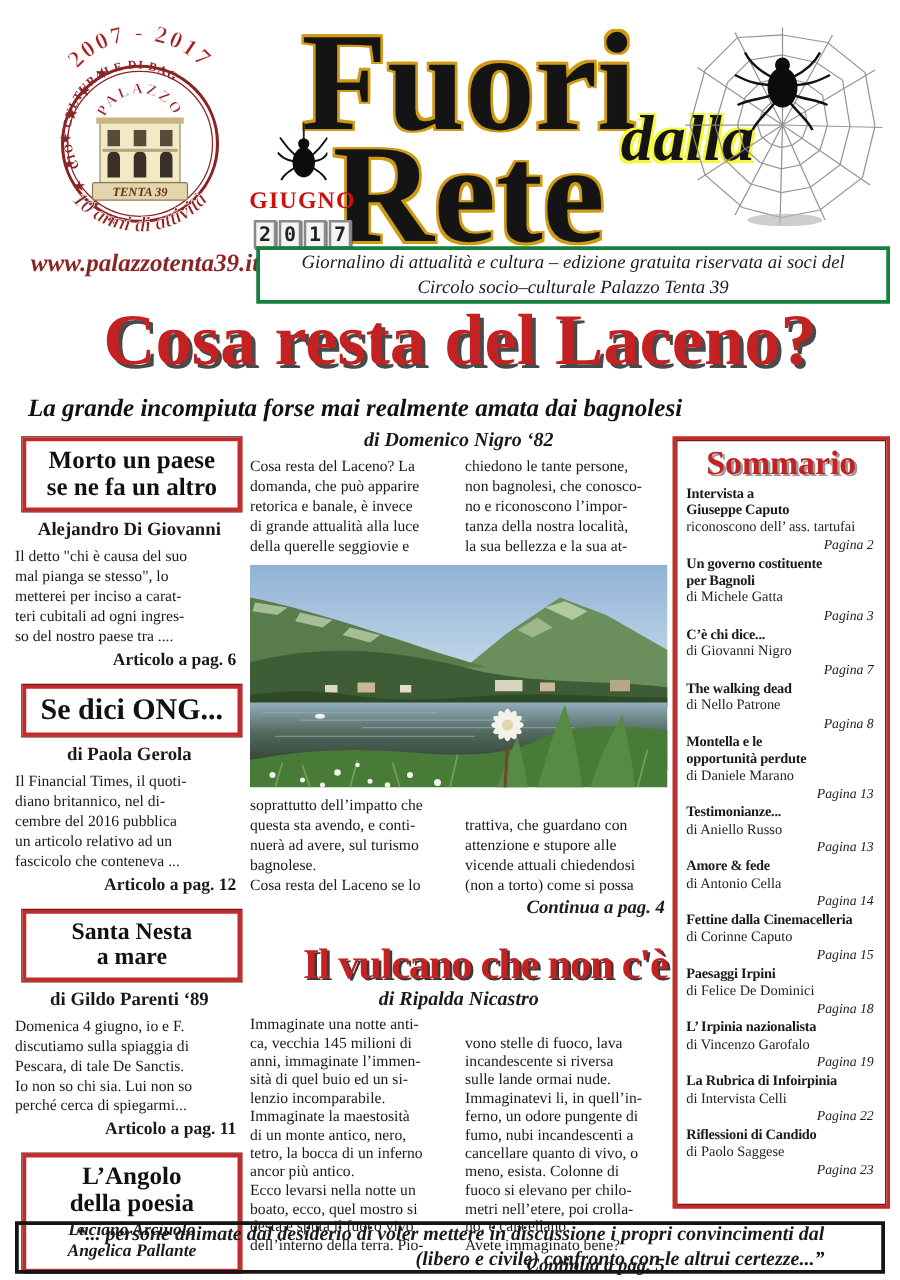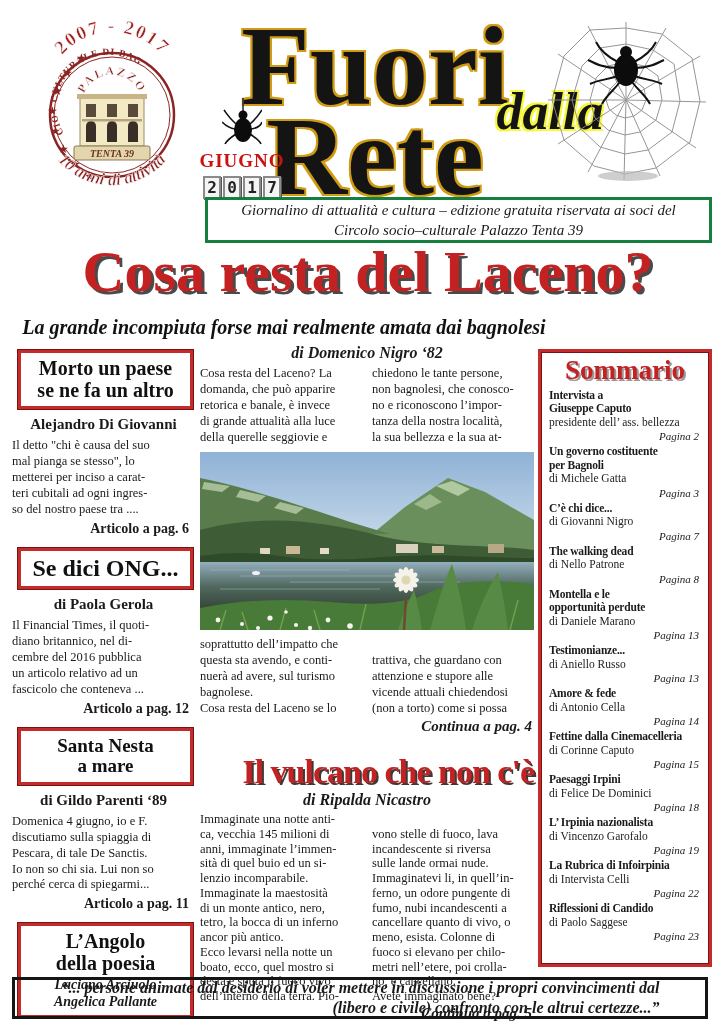--- a/index.html
+++ b/index.html
@@ -140,20 +140,21 @@
     </text>
     <g>
       <rect x="48" y="126" width="76" height="14" rx="2" fill="#e3d6ac" stroke="#8b7a55" stroke-width="1"></rect>
       <text x="86" y="137" text-anchor="middle" font-size="10" font-style="italic" font-weight="bold" fill="#6a3020">TENTA 39</text>
     </g>
     <text font-size="17" font-weight="bold" font-style="italic" fill="#8b2424" stroke="#ffffff" stroke-width="0.5">
       <textPath href="#arcBottom" startOffset="50%" text-anchor="middle">10 anni di attività</textPath>
     </text>
   </svg>
 
+  <div class="website">www.palazzotenta39.it</div>
 
   <div class="mast-word" id="mast-fuori">Fuori</div>
   <div id="mast-dalla">dalla</div>
   <div class="mast-word" id="mast-rete">Rete</div>
 
   <svg class="web-wrap" viewBox="0 0 172 176">
     <g stroke="#8a8a8a" stroke-width="1" fill="none" opacity="0.9">
       <g>
         <path d="M86,84 L86,6"></path>
           <path d="M86,84 L126,12"></path>
@@ -408,21 +409,21 @@
     </div>
   </div>
 
   <div class="col-right">
     <div class="som-title">Sommario</div>
     <div>
 
         <div class="s-entry">
           <div class="s-title">Intervista a
 Giuseppe Caputo</div>
-          <div class="s-author">presidente dell’ ass. bellezza</div>
+          <div class="s-author">riconoscono dell’ ass. tartufai</div>
           <div class="s-page">Pagina 2</div>
         </div>
 
         <div class="s-entry">
           <div class="s-title">Un governo costituente
  per Bagnoli</div>
           <div class="s-author">di Michele Gatta</div>
           <div class="s-page">Pagina 3</div>
         </div>
 

